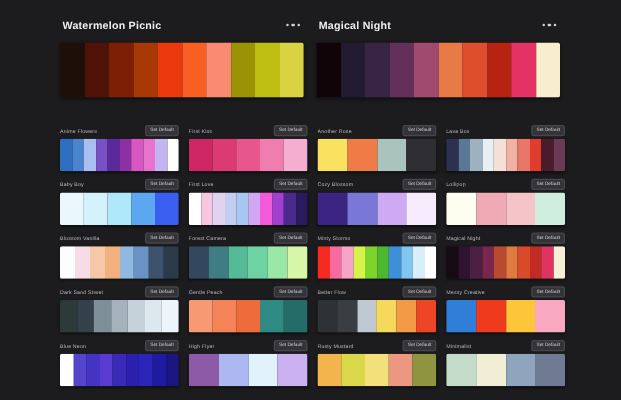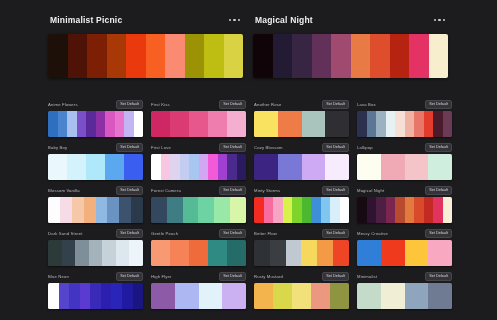--- a/index.html
+++ b/index.html
@@ -140,21 +140,21 @@
   }
 </style>
 </head>
 <body>
 
 <div id="app">
 
   <div class="featured-row">
     <div class="featured-card">
       <div class="featured-head">
-        <div class="featured-title">Minimalist Picnic</div>
+        <div class="featured-title">Watermelon Picnic</div>
         <div class="dots-icon">
             <i></i>
             <i></i>
             <i></i>
           </div>
       </div>
       <div class="featured-strip">
           <span style="background: rgb(29, 16, 8);"></span>
           <span style="background: rgb(79, 18, 6);"></span>
           <span style="background: rgb(125, 31, 5);"></span>

